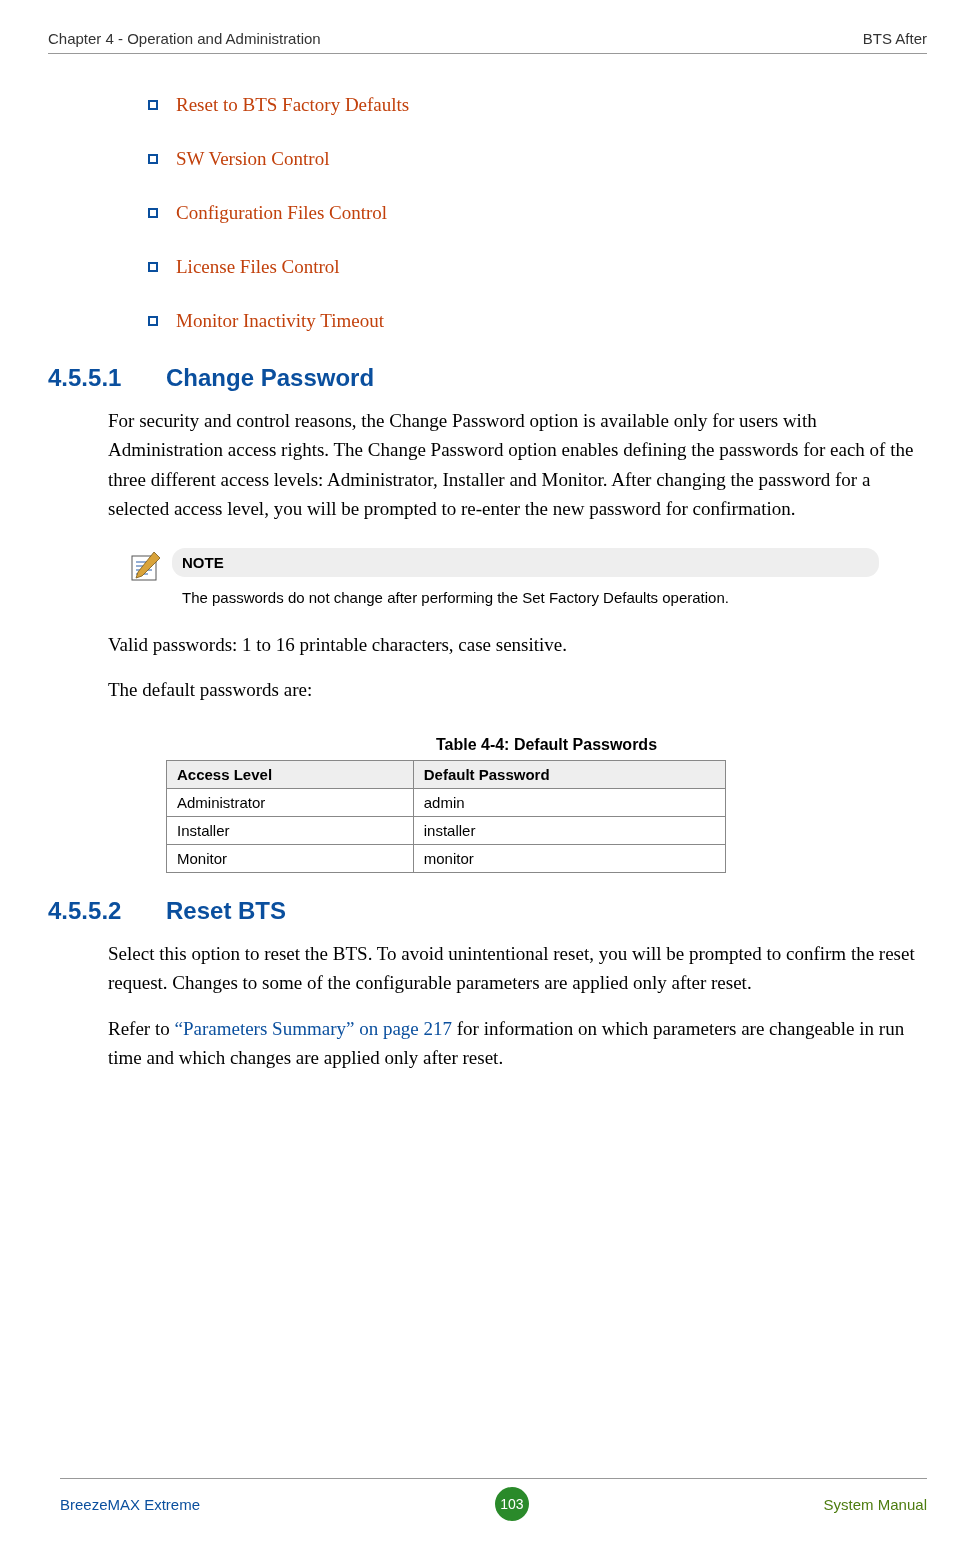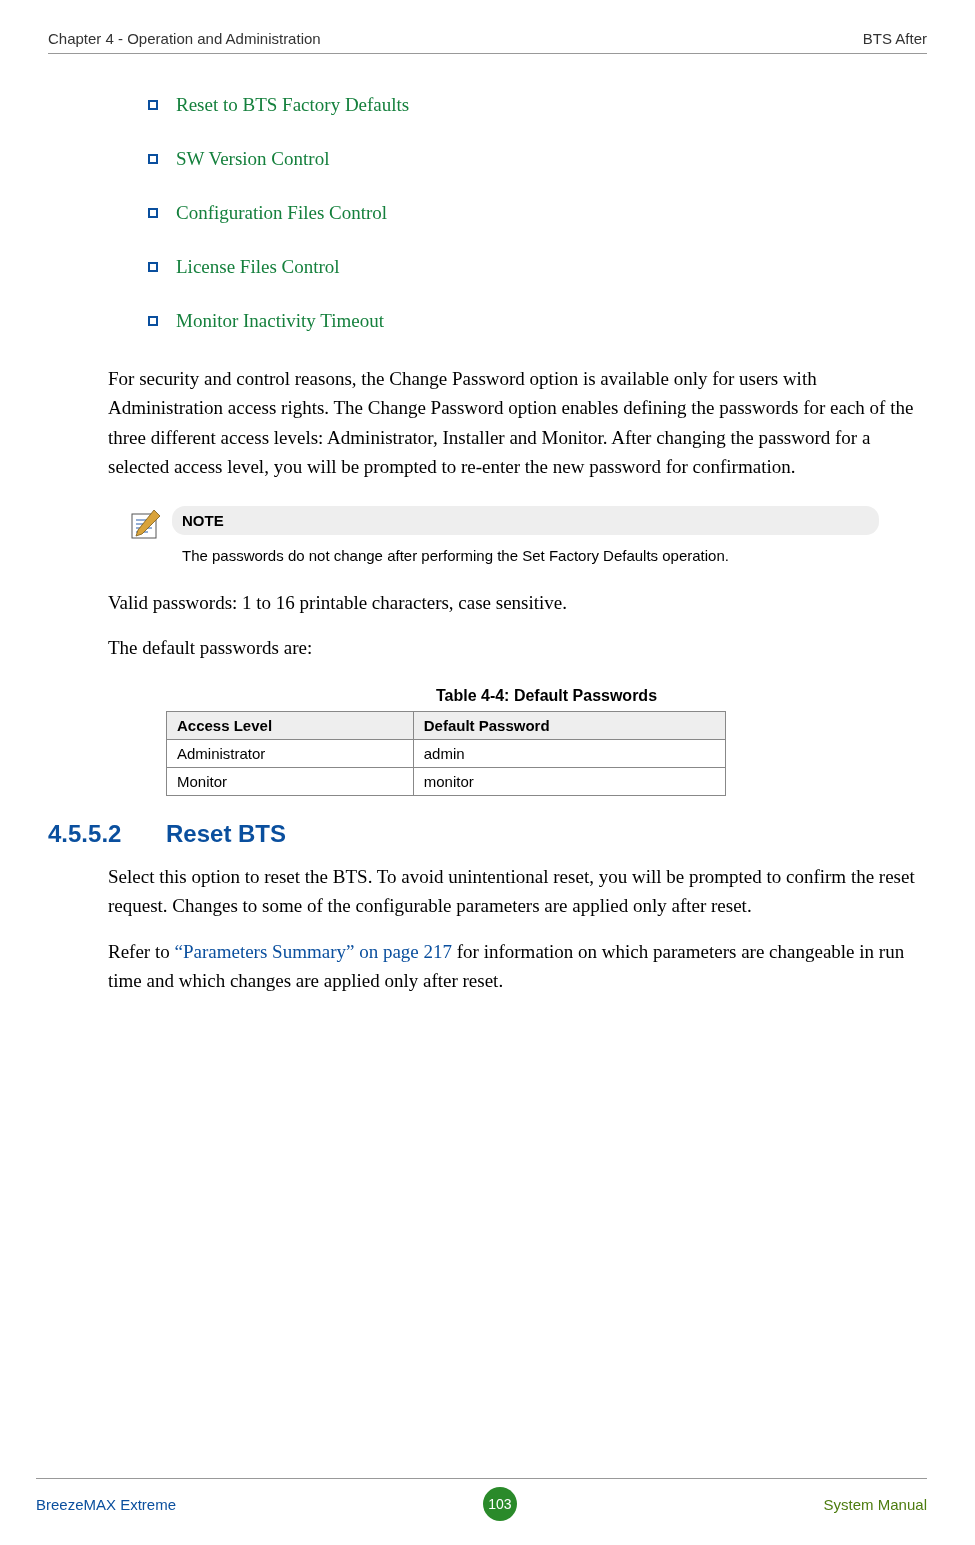--- a/index.html
+++ b/index.html
@@ -40,21 +40,21 @@
   }
   .square-bullet {
     width: 10px;
     height: 10px;
     border: 2px solid #0a4f9e;
     box-sizing: border-box;
     margin-right: 18px;
     flex-shrink: 0;
   }
   .bullet-text {
-    color: #15803d;
+    color: #c2410c;
     font-size: 19px;
   }
   .section-row {
     display: flex;
     align-items: baseline;
     margin-bottom: 14px;
     margin-top: 24px;
   }
   .section-number {
     font-family: Arial, Helvetica, sans-serif;
@@ -107,21 +107,21 @@
     flex: 1;
   }
   .note-body {
     font-family: Arial, Helvetica, sans-serif;
     font-size: 15px;
     padding: 10px 10px 6px 10px;
     line-height: 1.4;
   }
   .table-wrap {
     margin-left: 118px;
-    margin-top: 24px;
+    margin-top: 31px;
     margin-bottom: 8px;
   }
   .table-caption {
     font-family: Arial, Helvetica, sans-serif;
     font-weight: bold;
     font-size: 16px;
     text-align: center;
     margin-bottom: 6px;
   }
   table.defaults {
@@ -135,21 +135,21 @@
     font-family: Arial, Helvetica, sans-serif;
     font-size: 15px;
   }
   table.defaults th {
     background: #eeeeee;
     font-weight: bold;
   }
   .footer {
     position: absolute;
     bottom: 24px;
-    left: 36px;
+    left: 60px;
     right: 48px;
     border-top: 1px solid #999;
     padding-top: 8px;
     display: flex;
     justify-content: space-between;
     align-items: center;
     font-family: Arial, Helvetica, sans-serif;
     font-size: 15px;
   }
   .footer-left { color: #0a4f9e; }
@@ -195,20 +195,24 @@
     <div class="bullet-item">
       <span class="square-bullet"></span>
       <span class="bullet-text">License Files Control</span>
     </div>
     <div class="bullet-item">
       <span class="square-bullet"></span>
       <span class="bullet-text">Monitor Inactivity Timeout</span>
     </div>
   </div>
 
+  <div class="section-row">
+    <div class="section-number">4.5.5.1</div>
+    <div class="section-title">Change Password</div>
+  </div>
 
   <div class="body-text">For security and control reasons, the Change Password option is available only for users with Administration access rights. The Change Password option enables defining the passwords for each of the three different access levels: Administrator, Installer and Monitor. After changing the password for a selected access level, you will be prompted to re-enter the new password for confirmation.</div>
 
   <div class="note-block">
     <div class="note-row">
       <div class="note-icon-wrap">
         <svg width="36" height="36" viewBox="0 0 36 36">
           <rect x="4" y="8" width="24" height="24" fill="#fff" stroke="#555" stroke-width="1"></rect>
           <line x1="8" y1="14" x2="24" y2="14" stroke="#2a5faa" stroke-width="1"></line>
           <line x1="8" y1="18" x2="24" y2="18" stroke="#2a5faa" stroke-width="1"></line>
@@ -235,20 +239,24 @@
           <th>Access Level</th>
           <th>Default Password</th>
         </tr>
       </thead>
       <tbody>
         <tr>
           <td>Administrator</td>
           <td>admin</td>
         </tr>
         <tr>
+          <td>Installer</td>
+          <td>installer</td>
+        </tr>
+        <tr>
           <td>Monitor</td>
           <td>monitor</td>
         </tr>
       </tbody>
     </table>
   </div>
 
   <div class="section-row">
     <div class="section-number">4.5.5.2</div>
     <div class="section-title">Reset BTS</div>

